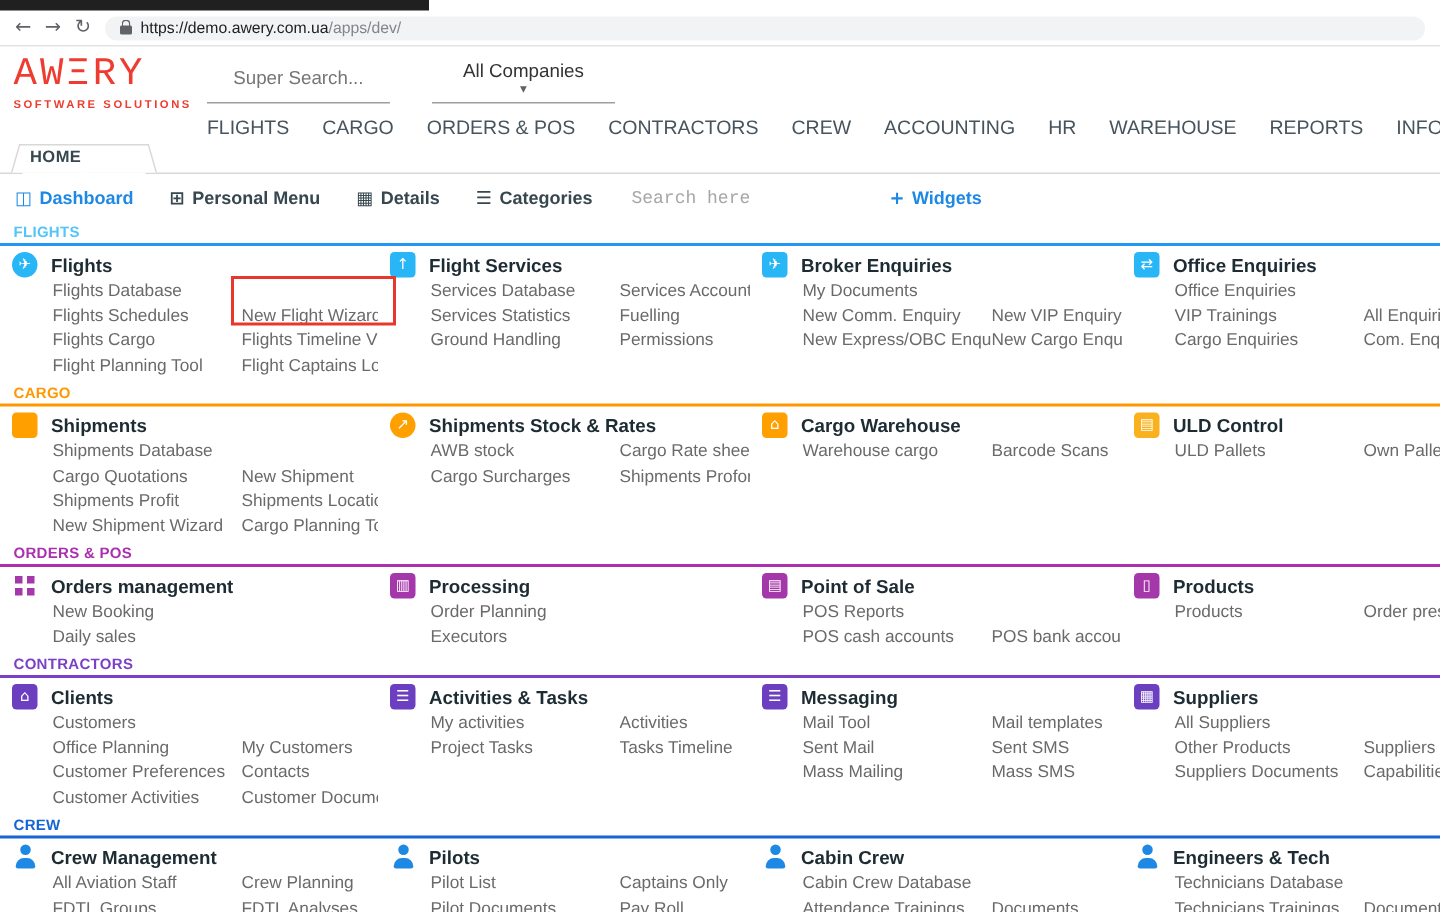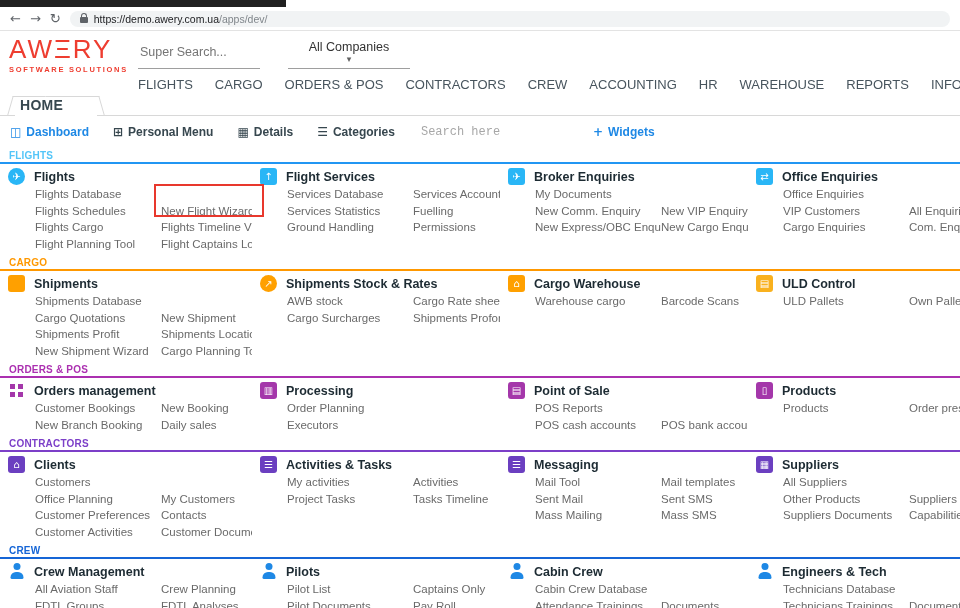--- a/index.html
+++ b/index.html
@@ -9,37 +9,37 @@
   .chrome-top .dark{position:absolute;left:0;top:0;height:7px;width:286px;background:#202020;}
   .addr{height:23px;display:flex;align-items:center;gap:9px;padding:0 10px;background:#fff;border-bottom:1px solid #e3e3e3;}
   .nav-ic{color:#5f6368;font-size:13px;line-height:1;cursor:pointer;font-family:"DejaVu Sans",sans-serif;}
   .urlbar{flex:1;height:16px;background:#f1f3f4;border-radius:9px;display:flex;align-items:center;gap:6px;padding:0 10px;cursor:text;}
   .lock{width:8px;height:6px;background:#5f6368;border-radius:1px;position:relative;margin-top:3px;}
   .lock::before{content:"";position:absolute;top:-4px;left:1px;width:4px;height:4px;border:1.5px solid #5f6368;border-bottom:none;border-radius:3px 3px 0 0;}
   .url{font-size:10.5px;color:#202124;white-space:nowrap;}
   .url .path{color:#80868b;}
   
   .hdr{display:flex;padding:5px 0 0 9px;}
-  .logo{font-size:26px;line-height:26px;color:#ee3d30;letter-spacing:2px;font-weight:400;font-family:Liberation Sans, sans-serif;}
+  .logo{font-size:26px;line-height:26px;color:#ee3d30;letter-spacing:2px;font-weight:400;font-family:Liberation Mono, monospace;}
   .tagline{font-size:7.5px;color:#ee3d30;letter-spacing:1.7px;font-weight:700;margin-top:3px;white-space:nowrap;}
   .hdr-right{margin-left:10px;flex:1;min-width:0;}
   .hrow1{display:flex;gap:28px;padding-top:2px;}
-  .ssearch{width:118px;border:none;border-bottom:1px solid #9e9e9e;font-size:12.5px;padding:2px 2px 4px;color:#333;outline:none;background:transparent;font-family:"Liberation Sans",sans-serif;}
+  .ssearch{width:118px;border:none;border-bottom:1px solid #9e9e9e;font-size:12.5px;padding:2px 2px 4px;color:#333;outline:none;background:transparent;font-family:"Liberation Sans",sans-serif;text-align:center;}
   .company{width:118px;border-bottom:1px solid #9e9e9e;display:flex;justify-content:space-between;align-items:center;font-size:12.5px;color:#333;padding:2px 2px 4px;cursor:pointer;flex-direction:column;}
   .caret{color:#616161;font-size:9px;}
   .mainnav{display:flex;gap:22px;margin-top:8px;font-size:13px;color:#47545d;white-space:nowrap;}
   .mainnav span{cursor:pointer;}
   
   .tabrow{height:20px;border-bottom:1px solid #d8d8d8;position:relative;background:#fff;margin-top:3px;}
   .home-tab{position:absolute;left:10px;top:1px;height:19px;width:92px;cursor:pointer;}
   .home-tab i{position:absolute;top:0;bottom:0;width:58%;background:#fff;border:1px solid #d8d8d8;border-bottom:none;}
   .home-tab i.l{left:0;transform:skewX(-16deg);border-right:none;}
   .home-tab i.r{right:0;transform:skewX(16deg);border-left:none;}
   .home-tab b{position:absolute;left:5px;right:5px;bottom:-1px;height:1px;background:#fff;}
-  .home-tab span{position:relative;display:block;text-align:left;padding-left:10px;font-size:14px;font-weight:700;color:#37474f;line-height:19px;letter-spacing:.3px;}
+  .home-tab span{position:relative;display:block;text-align:left;padding-left:10px;font-size:11px;font-weight:700;color:#37474f;line-height:19px;letter-spacing:.3px;}
   
   .toolbar{display:flex;align-items:center;padding:8px 10px 5px;font-size:12px;font-weight:700;color:#37474f;}
   .tbi{display:flex;align-items:center;gap:5px;margin-right:24px;cursor:pointer;white-space:nowrap;}
   .tbi .g{font-size:12px;font-family:"DejaVu Sans",sans-serif;}
   .tb-dash{color:#1e88e5;}
   .tb-search{color:#0369a1;font-weight:400;border:none;outline:none;font-size:12px;width:108px;font-family:Liberation Mono, monospace;background:transparent;}
   .tb-search::placeholder{color:#a7a7a7;}
   .tb-widgets{color:#1e88e5;margin-left:62px;}
   
   .sec{margin-top:5px;}
@@ -214,21 +214,21 @@
       </div>
     </div>
     <div class="group">
       <div class="ghead">
           <span class="gicon ic-cyan">⇄</span>
           <span class="gtitle">Office Enquiries</span>
         </div>
       <div class="gcols">
         <div class="gcol">
           <div class="lnk">Office Enquiries</div>
-          <div class="lnk">VIP Customers</div>
+          <div class="lnk">VIP Trainings</div>
           <div class="lnk">Cargo Enquiries</div>
         </div>
         <div class="gcol c2">
           <div class="lnk">All Enquiries</div>
           <div class="lnk">Com. Enquiries</div>
         </div>
       </div>
     </div>
   </div>
 </div>
@@ -306,24 +306,20 @@
 <div class="sec s-orders">
   <div class="slabel">ORDERS &amp; POS</div>
   <div class="sline"></div>
   <div class="groups">
     <div class="group">
       <div class="ghead">
           <span class="gicon shape-grid"></span>
           <span class="gtitle">Orders management</span>
         </div>
       <div class="gcols">
-        <div class="gcol">
-          <div class="lnk">Customer Bookings</div>
-          <div class="lnk">New Branch Booking</div>
-        </div>
         <div class="gcol c2">
           <div class="lnk">New Booking</div>
           <div class="lnk">Daily sales</div>
         </div>
       </div>
     </div>
     <div class="group">
       <div class="ghead">
           <span class="gicon ic-purple">▥</span>
           <span class="gtitle">Processing</span>

